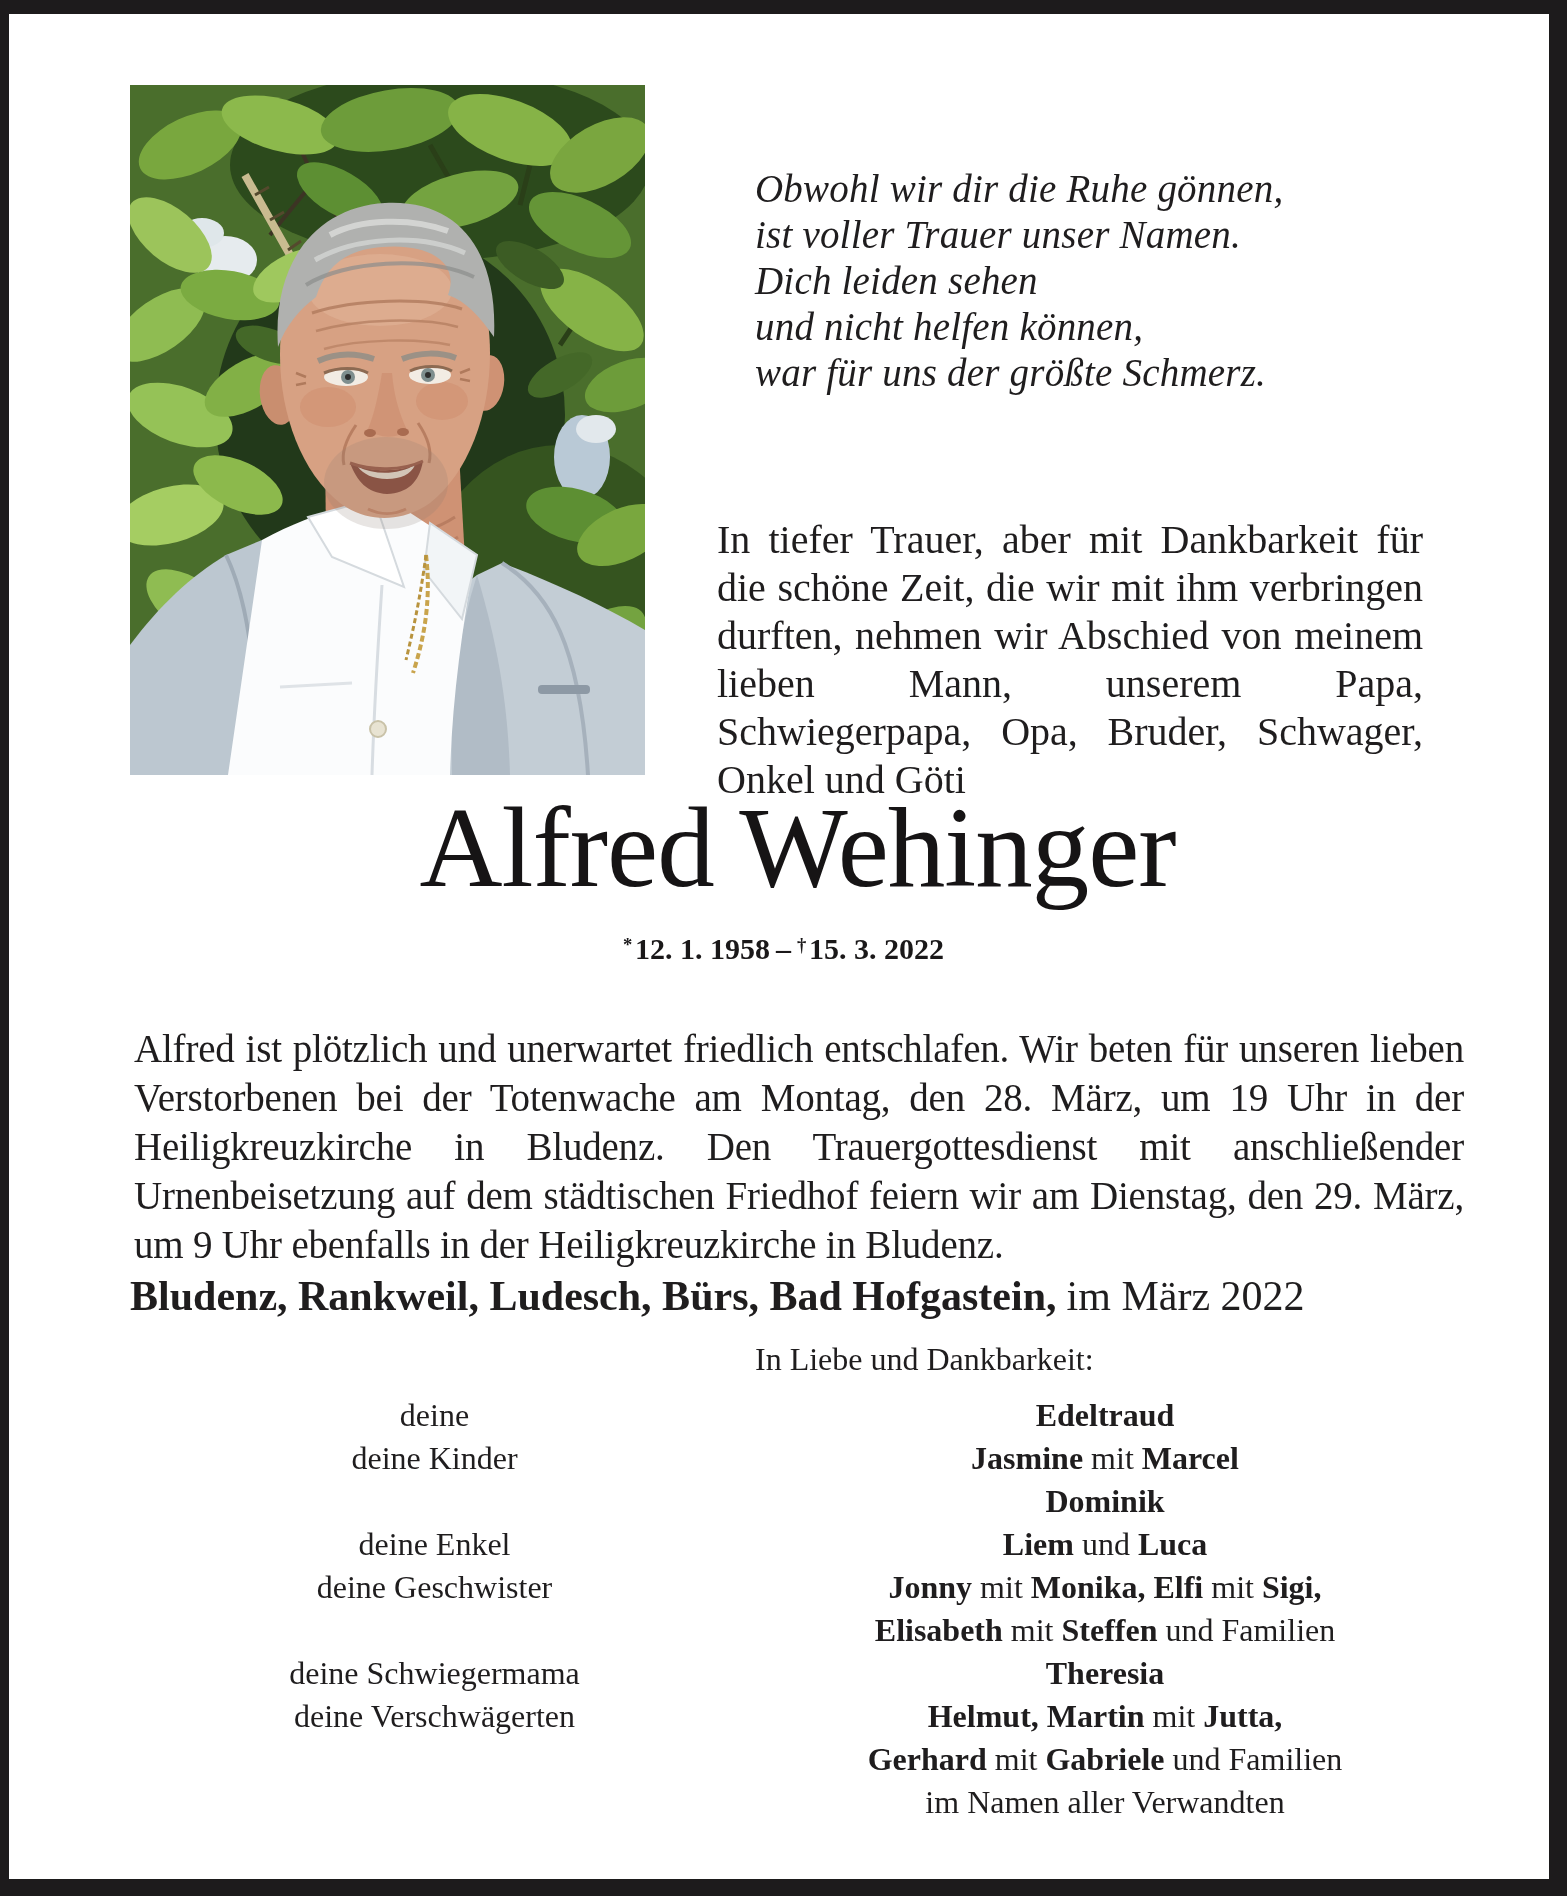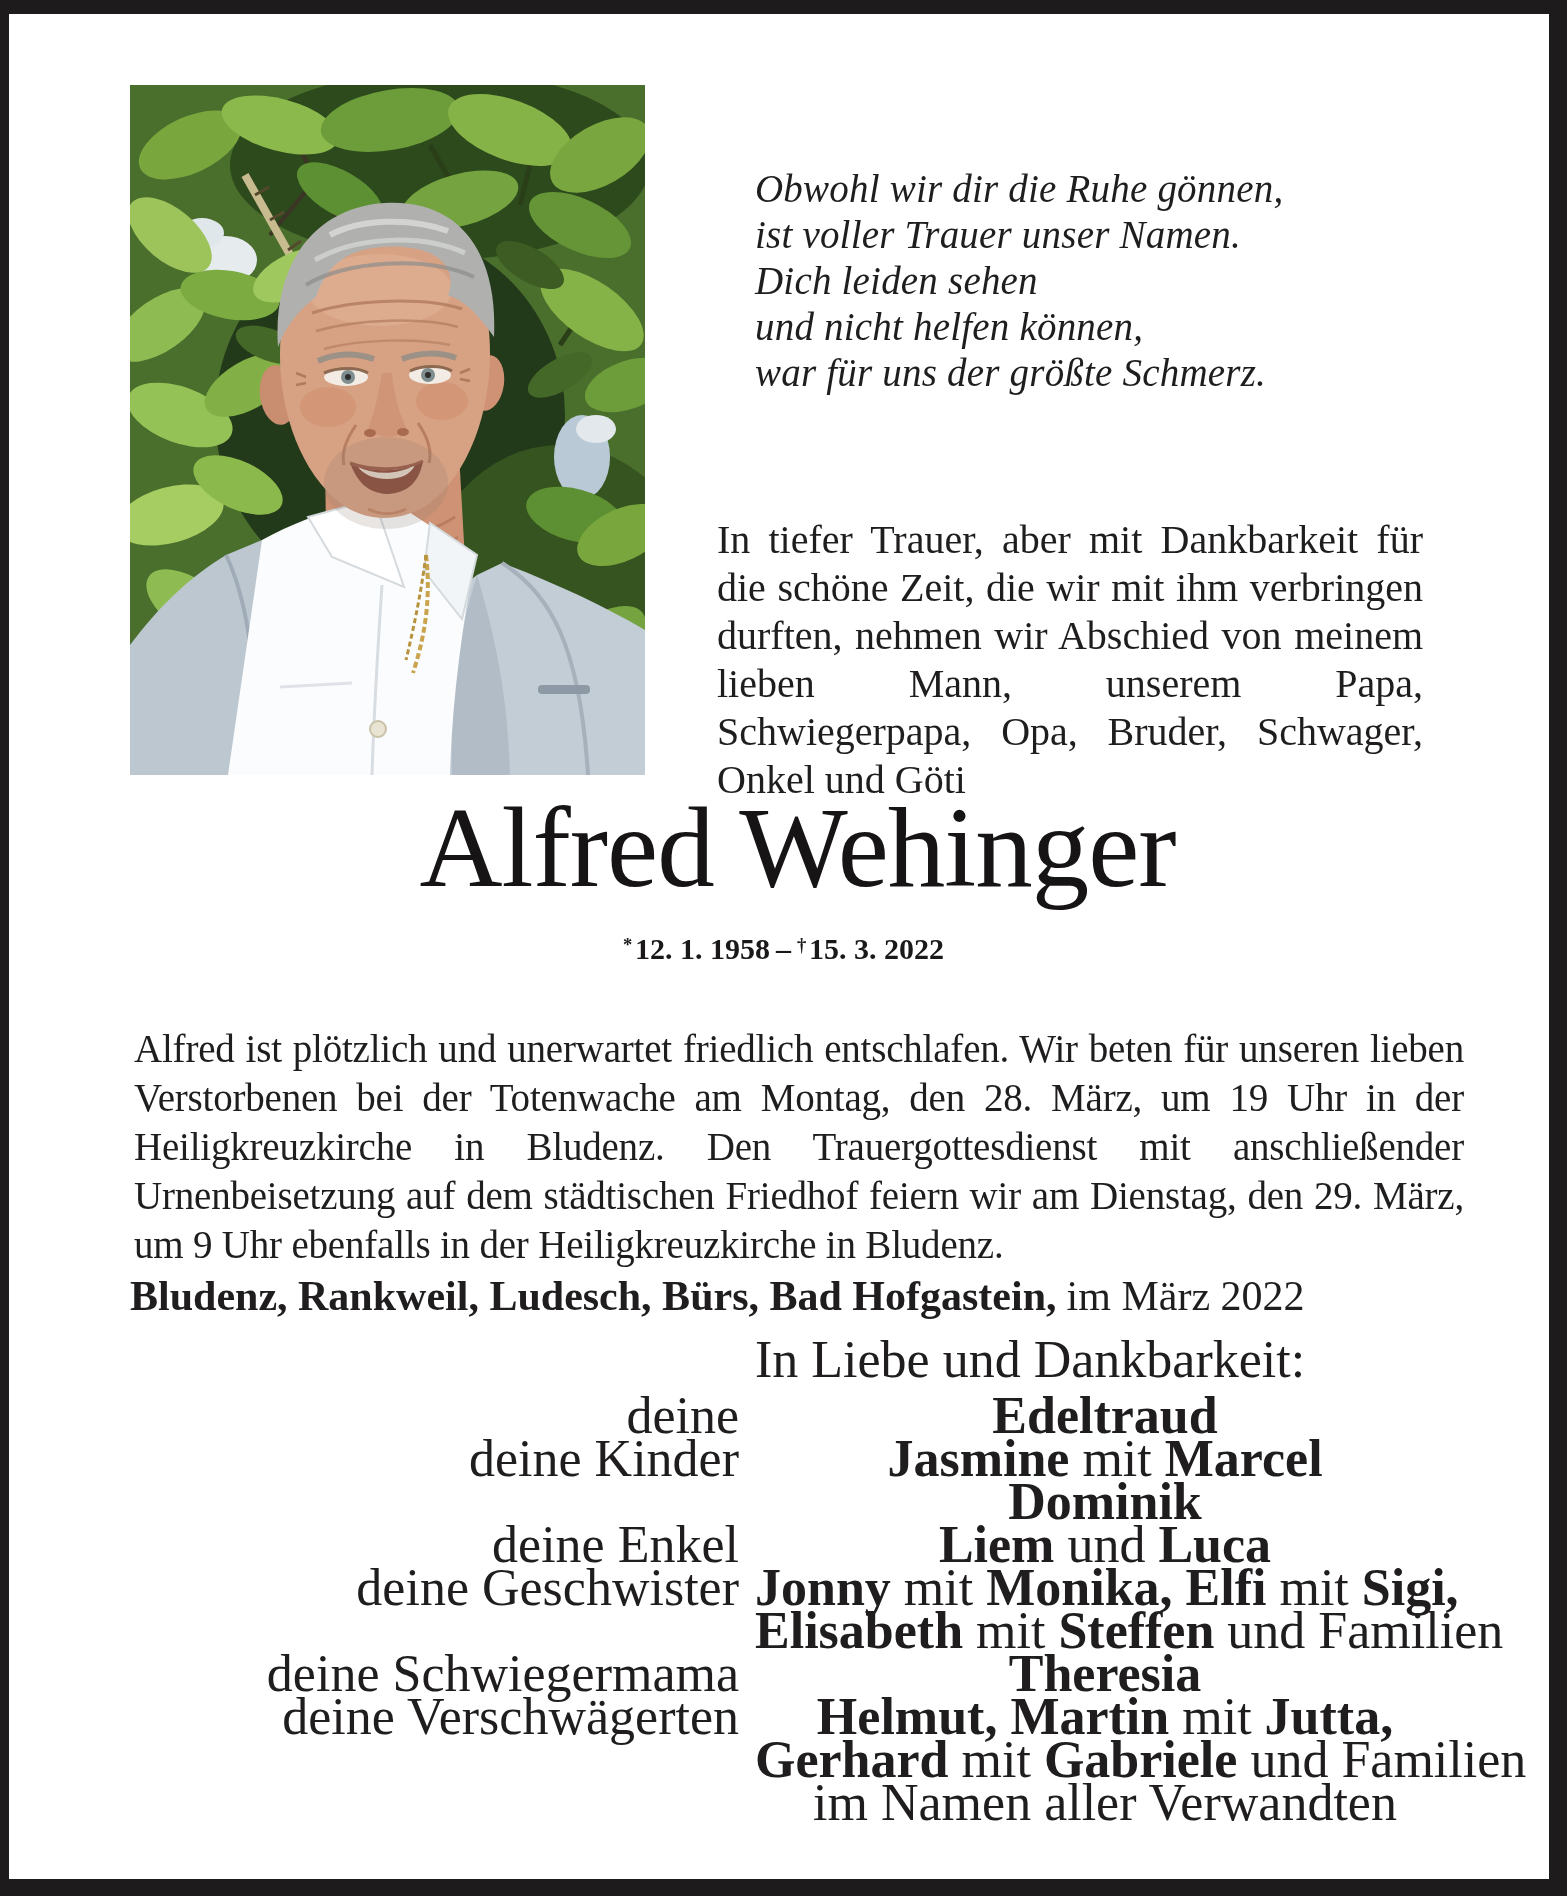--- a/index.html
+++ b/index.html
@@ -49,25 +49,25 @@
     letter-spacing:-0.2px;
   }
   .dateline{
     position:absolute;left:130px;top:1272px;width:1400px;
     font-size:42px;line-height:48px;white-space:nowrap;
   }
   .dateline .places{font-weight:bold;}
   .dateline .suffix{margin-left:0.24em;}
   .closing{
     position:absolute;left:130px;top:1338px;width:1325px;
-    font-size:52px;line-height:43px;
+    font-size:32px;line-height:43px;
   }
   .closing-heading{margin-left:625px;margin-bottom:13px;}
   .crow{display:grid;grid-template-columns:625px 1fr;}
-  .clbl{text-align:right;padding-right:16px;white-space:nowrap;}
+  .clbl{text-align:center;padding-right:16px;white-space:nowrap;}
   .cval{text-align:center;white-space:nowrap;}
   .seg-b{font-weight:bold;}
   .seg-r{font-weight:normal;}
 </style>
 </head>
 <body>
 
 <div class="page">
 
   <div class="photo" title="Elderly smiling man with gray combed-back hair, tanned face, white open-collar shirt, gold chain necklace and light gray jacket, standing in front of dense green foliage">

